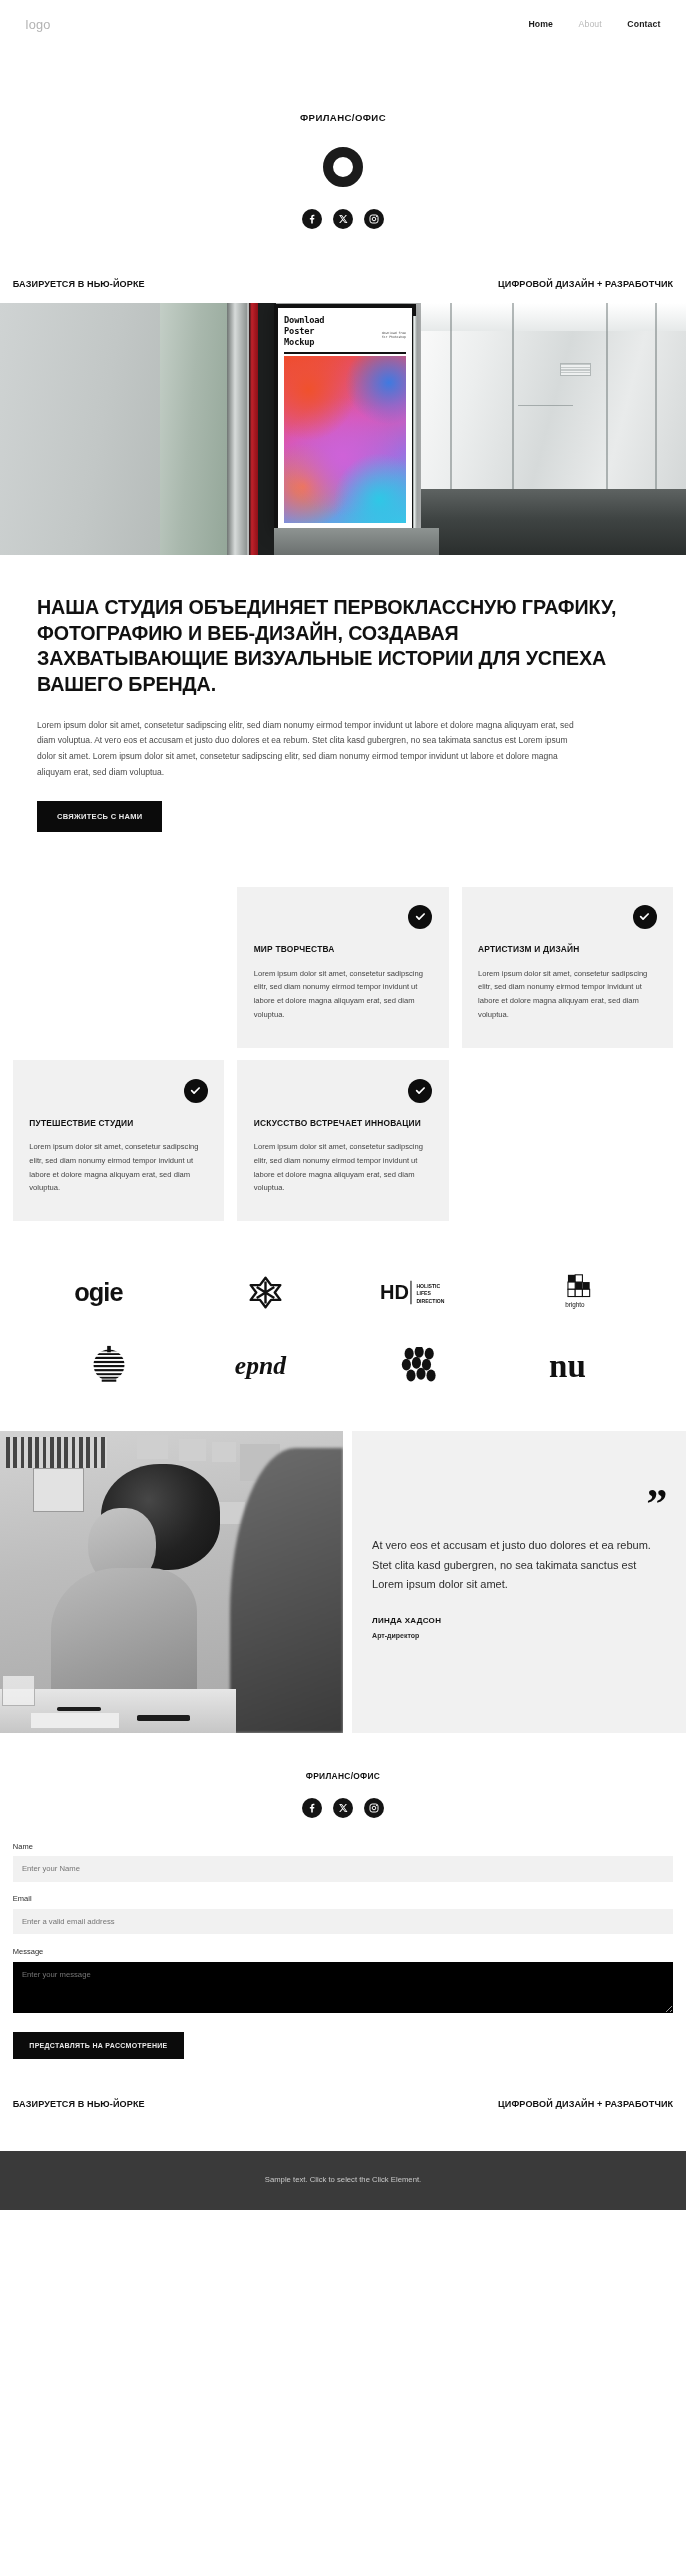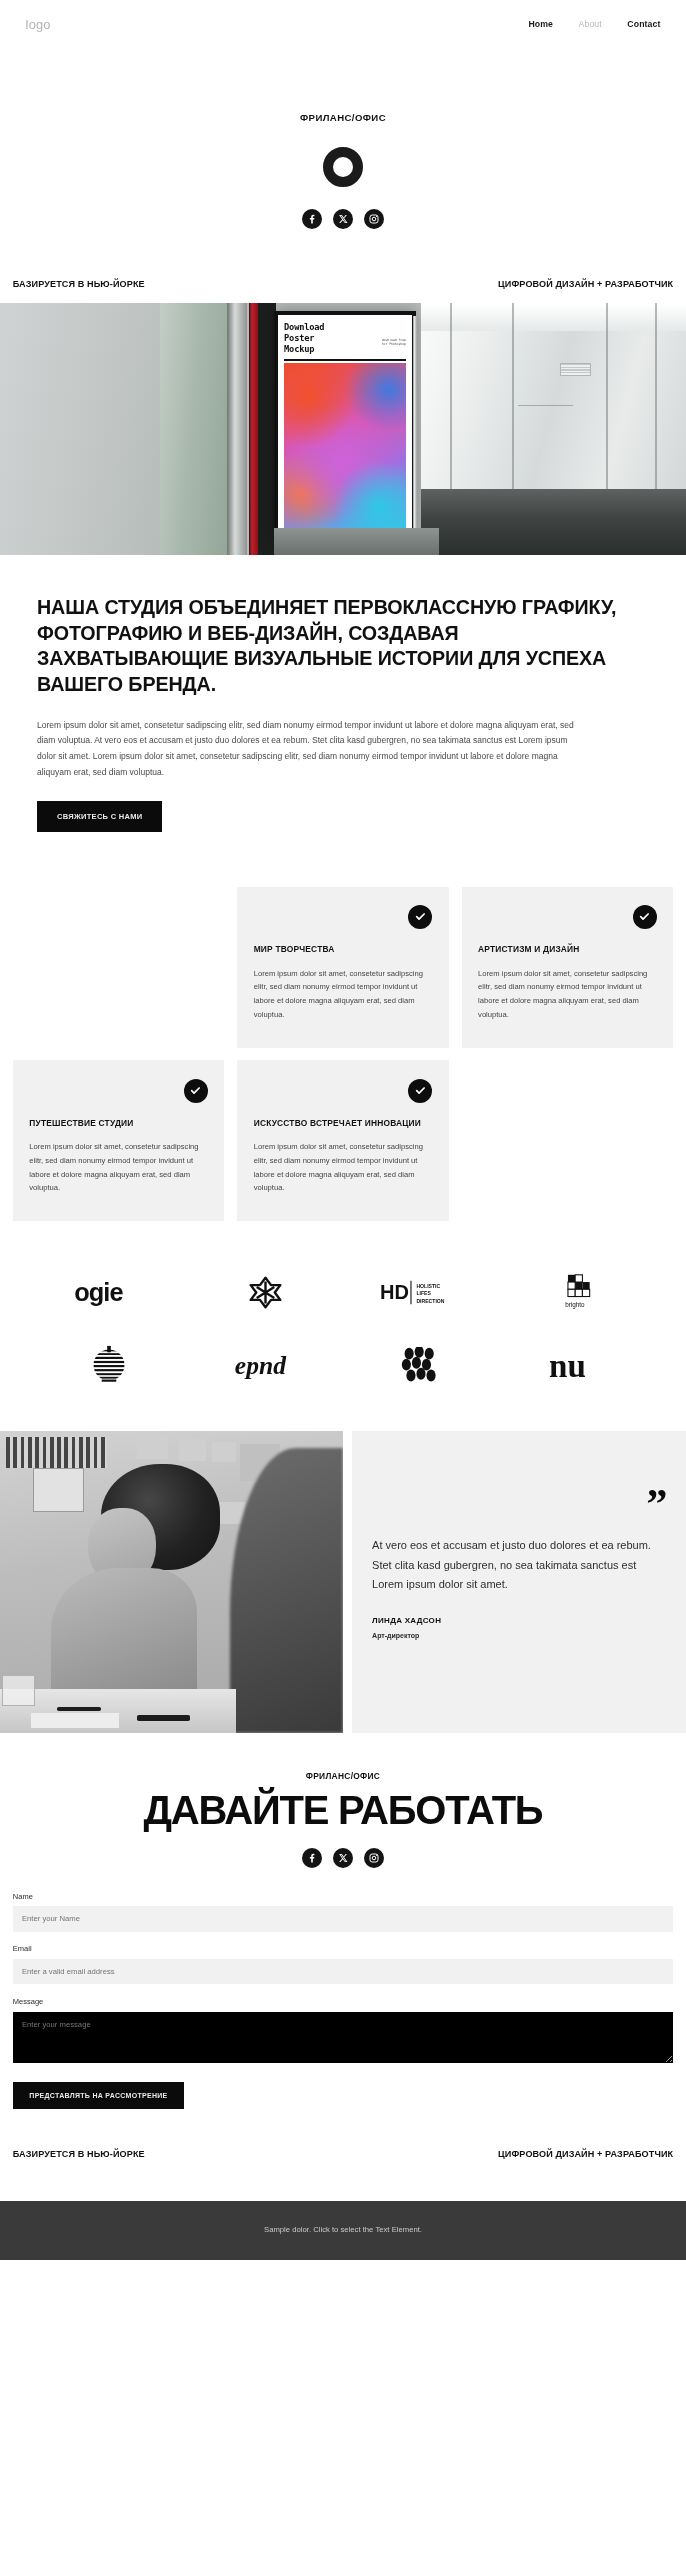--- a/index.html
+++ b/index.html
@@ -66,21 +66,21 @@
     background:linear-gradient(100deg,#cfd3d3 0%,#c2c7c6 60%,#b6bcba 100%); }
   .hw-green { position:absolute; left:160px; top:0; width:69px; height:100%;
     background:linear-gradient(95deg,#c3cec6 0%,#a9b8ad 45%,#93a698 100%); }
   .hw-post { position:absolute; left:227px; top:0; width:20px; height:100%;
     background:linear-gradient(90deg,#6f7573,#d7dbda 40%,#8e9492); }
   .hw-red { position:absolute; left:249px; top:0; width:9.1px; height:100%;
     background:linear-gradient(90deg,#1a1a1a,#c0212a 30%,#8e1119); }
   .hw-dark { position:absolute; left:258px; top:0; width:18.3px; height:100%;
     background:#1d1f1f; }
   .poster-frame {
-    position:absolute; left:274px; top:8px; width:142px; height:229px;
+    position:absolute; left:274px; top:1px; width:142px; height:229px;
     background:#111; padding:3.7px;
     box-shadow:0 0 16.5px rgba(0,0,0,.35);
   }
   .poster {
     width:100%; height:100%; background:#fff; padding:7.3px 6.4px 6.4px 6.4px;
     display:flex; flex-direction:column;
   }
   .poster-head { display:flex; justify-content:space-between; align-items:flex-start; }
   .poster-title {
     font-family:"DejaVu Sans Mono", monospace;
@@ -501,21 +501,20 @@
     <div class="testi-card">
       <div class="quote-mark">„</div>
       <div class="testi-text">At vero eos et accusam et justo duo dolores et ea rebum. Stet clita kasd gubergren, no sea takimata sanctus est Lorem ipsum dolor sit amet.</div>
       <div class="testi-name">ЛИНДА ХАДСОН</div>
       <div class="testi-role">Арт-директор</div>
     </div>
   </div>
 
   <div class="cta">
     <div class="cta-eyebrow">ФРИЛАНС/ОФИС</div>
-    <div class="cta-title">ДАВАЙТЕ РАБОТАТЬ</div>
     <div class="socials">
       <div class="soc">
         <svg viewBox="0 0 24 24" fill="currentColor">
             <path d="M13.6 21v-8h2.7l.4-3.1h-3.1V7.9c0-.9.25-1.5 1.55-1.5h1.65V3.6c-.29-.04-1.27-.12-2.4-.12-2.38 0-4 1.45-4 4.11V9.9H7.7V13h2.7v8h3.2z"></path>
           </svg>
       </div>
       <div class="soc">
         <svg viewBox="0 0 24 24" fill="currentColor">
             <path d="M17.3 4h2.6l-5.7 6.5L21 20h-5.3l-4.1-5.4L6.8 20H4.2l6.1-7-6-9h5.4l3.7 4.9L17.3 4zm-.9 14.4h1.45L8.7 5.5H7.1l9.3 12.9z"></path>
           </svg>
@@ -544,17 +543,17 @@
       <textarea class="f-area" placeholder="Enter your message" style=""></textarea>
     </div>
     <button class="f-submit">ПРЕДСТАВЛЯТЬ НА РАССМОТРЕНИЕ</button>
   </div>
 
   <div class="foot-meta">
     <div class="meta-txt">БАЗИРУЕТСЯ В НЬЮ-ЙОРКЕ</div>
     <div class="meta-txt">ЦИФРОВОЙ ДИЗАЙН + РАЗРАБОТЧИК</div>
   </div>
   <div class="foot-bar">
-    <span>Sample dolor. Click to select the Text Element.</span>
+    <span>Sample text. Click to select the Click Element.</span>
   </div>
 
 </div>
 
 
 </body></html>

